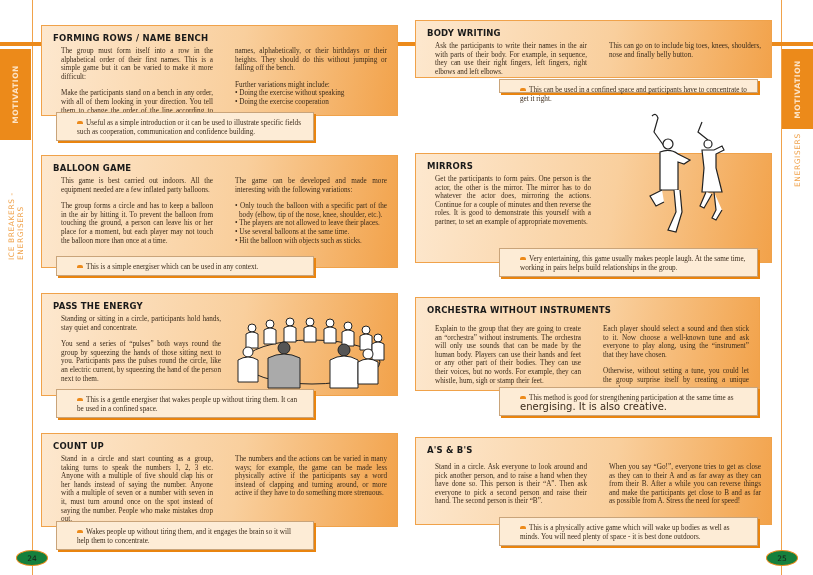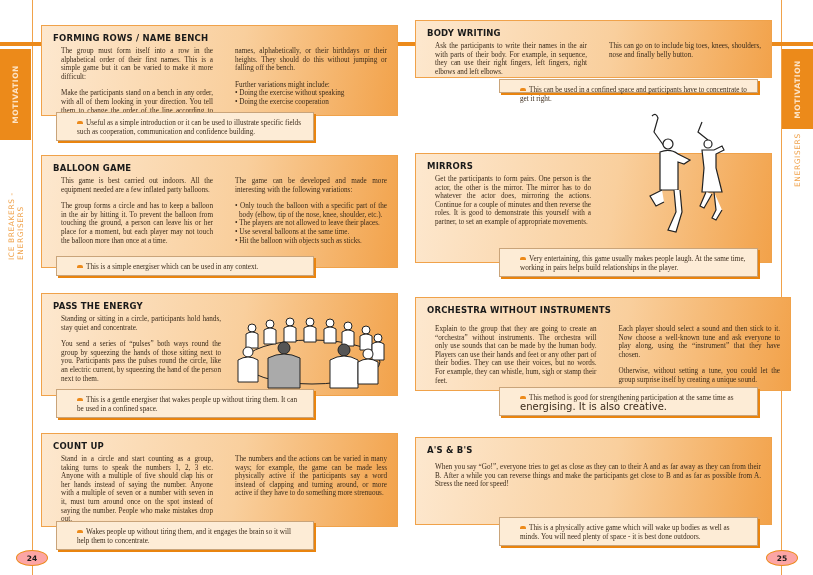--- a/index.html
+++ b/index.html
@@ -39,22 +39,22 @@
     border: 1px solid #c9a47a;
     box-shadow: 2px 2px 0 #e9840f;
     font-size: 7.2px; line-height: 8.6px; color: #3b2b1b; padding: 6px 10px 5px 20px;
   }
   .note .pointer { display: inline-block; width: 6px; height: 3px; background: #ec8a1a; border-radius: 2px 2px 0 0; margin-right: 3px; vertical-align: 1px; }
   .note .sans { font-family: "DejaVu Sans", sans-serif; font-size: 10px; }
 
   .illus { position: absolute; }
   .page-num {
     position: absolute; width: 32px; height: 16px; border: 1.5px solid #ec8a1a; border-radius: 50%;
-    background: #fca5a5; display: flex; align-items: center; justify-content: center;
-    font-family: "DejaVu Sans", sans-serif; font-size: 7.5px; font-weight: bold; color: #1a1a1a;
+    background: #15803d; display: flex; align-items: center; justify-content: center;
+    font-family: "DejaVu Sans", sans-serif; font-size: 7.5px; font-weight: normal; color: #1a1a1a;
   }
 </style>
 </head>
 <body>
 
 <div class="vline" style="left:32px;"></div>
 <div class="vline" style="left:781px;"></div>
 
 <div class="hbar" style="left:0; top:42px; width:42px;"></div>
 <div class="hbar" style="left:397px; top:42px; width:19px;"></div>
@@ -209,44 +209,47 @@
     <path d="M22 78 l-12 6 l6 10 l8 -4"></path>
     <path d="M34 78 l2 22 l-8 18 l8 2 l6 -20 l-2 -22"></path>
     <path d="M62 10 l-4 10 l10 8"></path>
     <circle cx="68" cy="32" r="4"></circle>
     <path d="M62 38 h12 l8 -4 l2 4 l-8 4 v14 l6 24 h-20 l2 -24 z"></path>
     <path d="M66 80 l-6 14 l4 2 l8 -14"></path>
     <path d="M74 80 l2 18 l-4 8 l4 2 l6 -10"></path>
   </g>
 </svg>
 <div class="note" style="left:499px; top:248px; width:259px; height:29px;">
-  <span class="pointer"></span><span>Very entertaining, this game usually makes people laugh. At the same time, working in pairs helps build relationships in the player.</span>
-</div>
-
-<div class="panel" style="left:415px; top:297px; width:376px; height:94px;">
+  <span class="pointer"></span><span>Very entertaining, this game usually makes people laugh. At the same time, working in pairs helps build relationships in the group.</span>
+</div>
+
+<div class="panel" style="left:415px; top:297px; width:345px; height:94px;">
   <h2>ORCHESTRA WITHOUT INSTRUMENTS</h2>
   <div class="cols" style="padding-top:10px;">
     <div class="col">
       <p>Explain to the group that they are going to create an “orchestra” without instruments. The orchestra will only use sounds that can be made by the human body. Players can use their hands and feet or any other part of their bodies. They can use their voices, but no words. For example, they can whistle, hum, sigh or stamp their feet.</p>
     </div>
     <div class="col">
       <p>Each player should select a sound and then stick to it. Now choose a well-known tune and ask everyone to play along, using the “instrument” that they have chosen.</p>
       <p>Otherwise, without setting a tune, you could let the group surprise itself by creating a unique sound.</p>
     </div>
   </div>
 </div>
 <div class="note" style="left:499px; top:387px; width:259px; height:29px;">
   <span class="pointer"></span><span>This method is good for strengthening participation at the same time as</span>
   <span class="sans">energising. It is also creative.</span>
 </div>
 
 <div class="panel" style="left:415px; top:437px; width:357px; height:88px;">
   <h2>A'S &amp; B'S</h2>
   <div class="cols" style="padding-top:8px;">
     <div class="col">
+      <p>Stand in a circle. Ask everyone to look around and pick another person, and to raise a hand when they have done so. This person is their “A”. Then ask everyone to pick a second person and raise their hand. The second person is their “B”.</p>
+    </div>
+    <div class="col">
       <p>When you say “Go!”, everyone tries to get as close as they can to their A and as far away as they can from their B. After a while you can reverse things and make the participants get close to B and as far as possible from A. Stress the need for speed!</p>
     </div>
   </div>
 </div>
 <div class="note" style="left:499px; top:517px; width:259px; height:29px;">
   <span class="pointer"></span><span>This is a physically active game which will wake up bodies as well as minds. You will need plenty of space - it is best done outdoors.</span>
 </div>
 
 <div class="page-num" style="left:766px; top:550px;">25</div>
 

